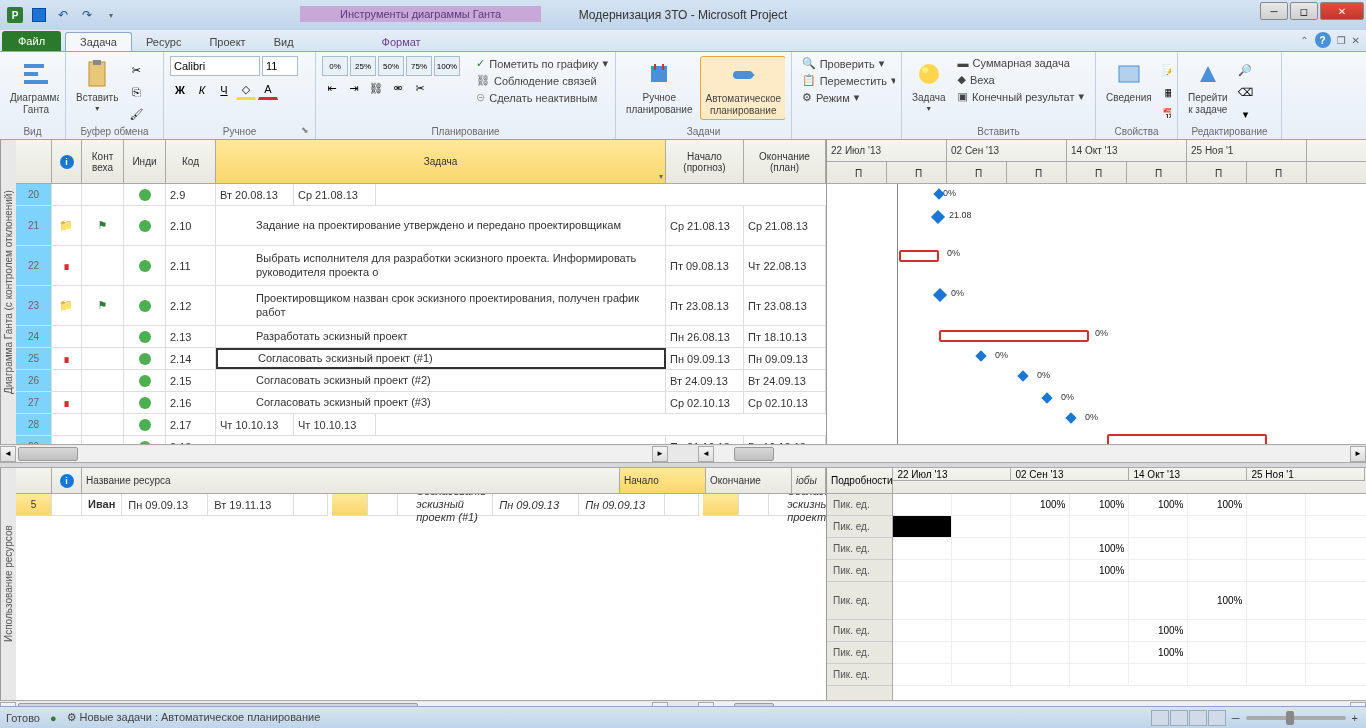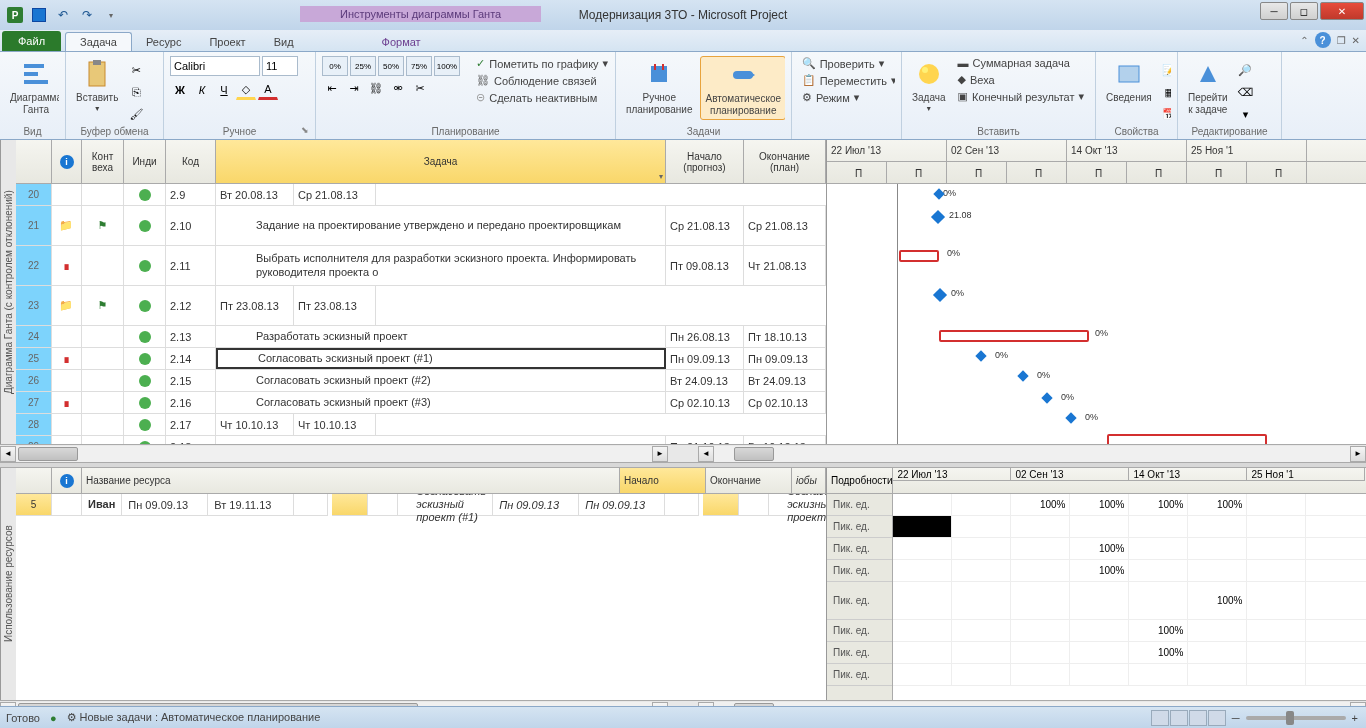--- a/index.html
+++ b/index.html
@@ -417,34 +417,35 @@
             <div class="gc" style="width:30px;justify-content:center">
               <span class="red-person">∎</span>
             </div>
             <div class="gc" style="width:42px;justify-content:center"></div>
             <div class="gc" style="width:42px;justify-content:center">
               <div class="green-dot"></div>
             </div>
             <div class="gc" style="width:50px">2.11</div>
             <div class="gc task" style="flex:1;padding-left:40px">Выбрать исполнителя для разработки эскизного проекта. Информировать руководителя проекта о</div>
             <div class="gc" style="width:78px">Пт 09.08.13</div>
-            <div class="gc" style="width:82px">Чт 21.08.13</div>
+            <div class="gc" style="width:82px">Чт 22.08.13</div>
           </div>
           <div class="grid-row tall">
             <div class="gc rownum" style="width:36px">23</div>
             <div class="gc" style="width:30px;justify-content:center">
               <span class="note-icon">📁</span>
             </div>
             <div class="gc" style="width:42px;justify-content:center">
               <span class="green-flag">⚑</span>
             </div>
             <div class="gc" style="width:42px;justify-content:center">
               <div class="green-dot"></div>
             </div>
             <div class="gc" style="width:50px">2.12</div>
+            <div class="gc task" style="flex:1;padding-left:40px">Проектировщиком назван срок эскизного проектирования, получен график работ</div>
             <div class="gc" style="width:78px">Пт 23.08.13</div>
             <div class="gc" style="width:82px">Пт 23.08.13</div>
           </div>
           <div class="grid-row">
             <div class="gc rownum" style="width:36px">24</div>
             <div class="gc" style="width:30px;justify-content:center"></div>
             <div class="gc" style="width:42px;justify-content:center"></div>
             <div class="gc" style="width:42px;justify-content:center">
               <div class="green-dot"></div>
             </div>

